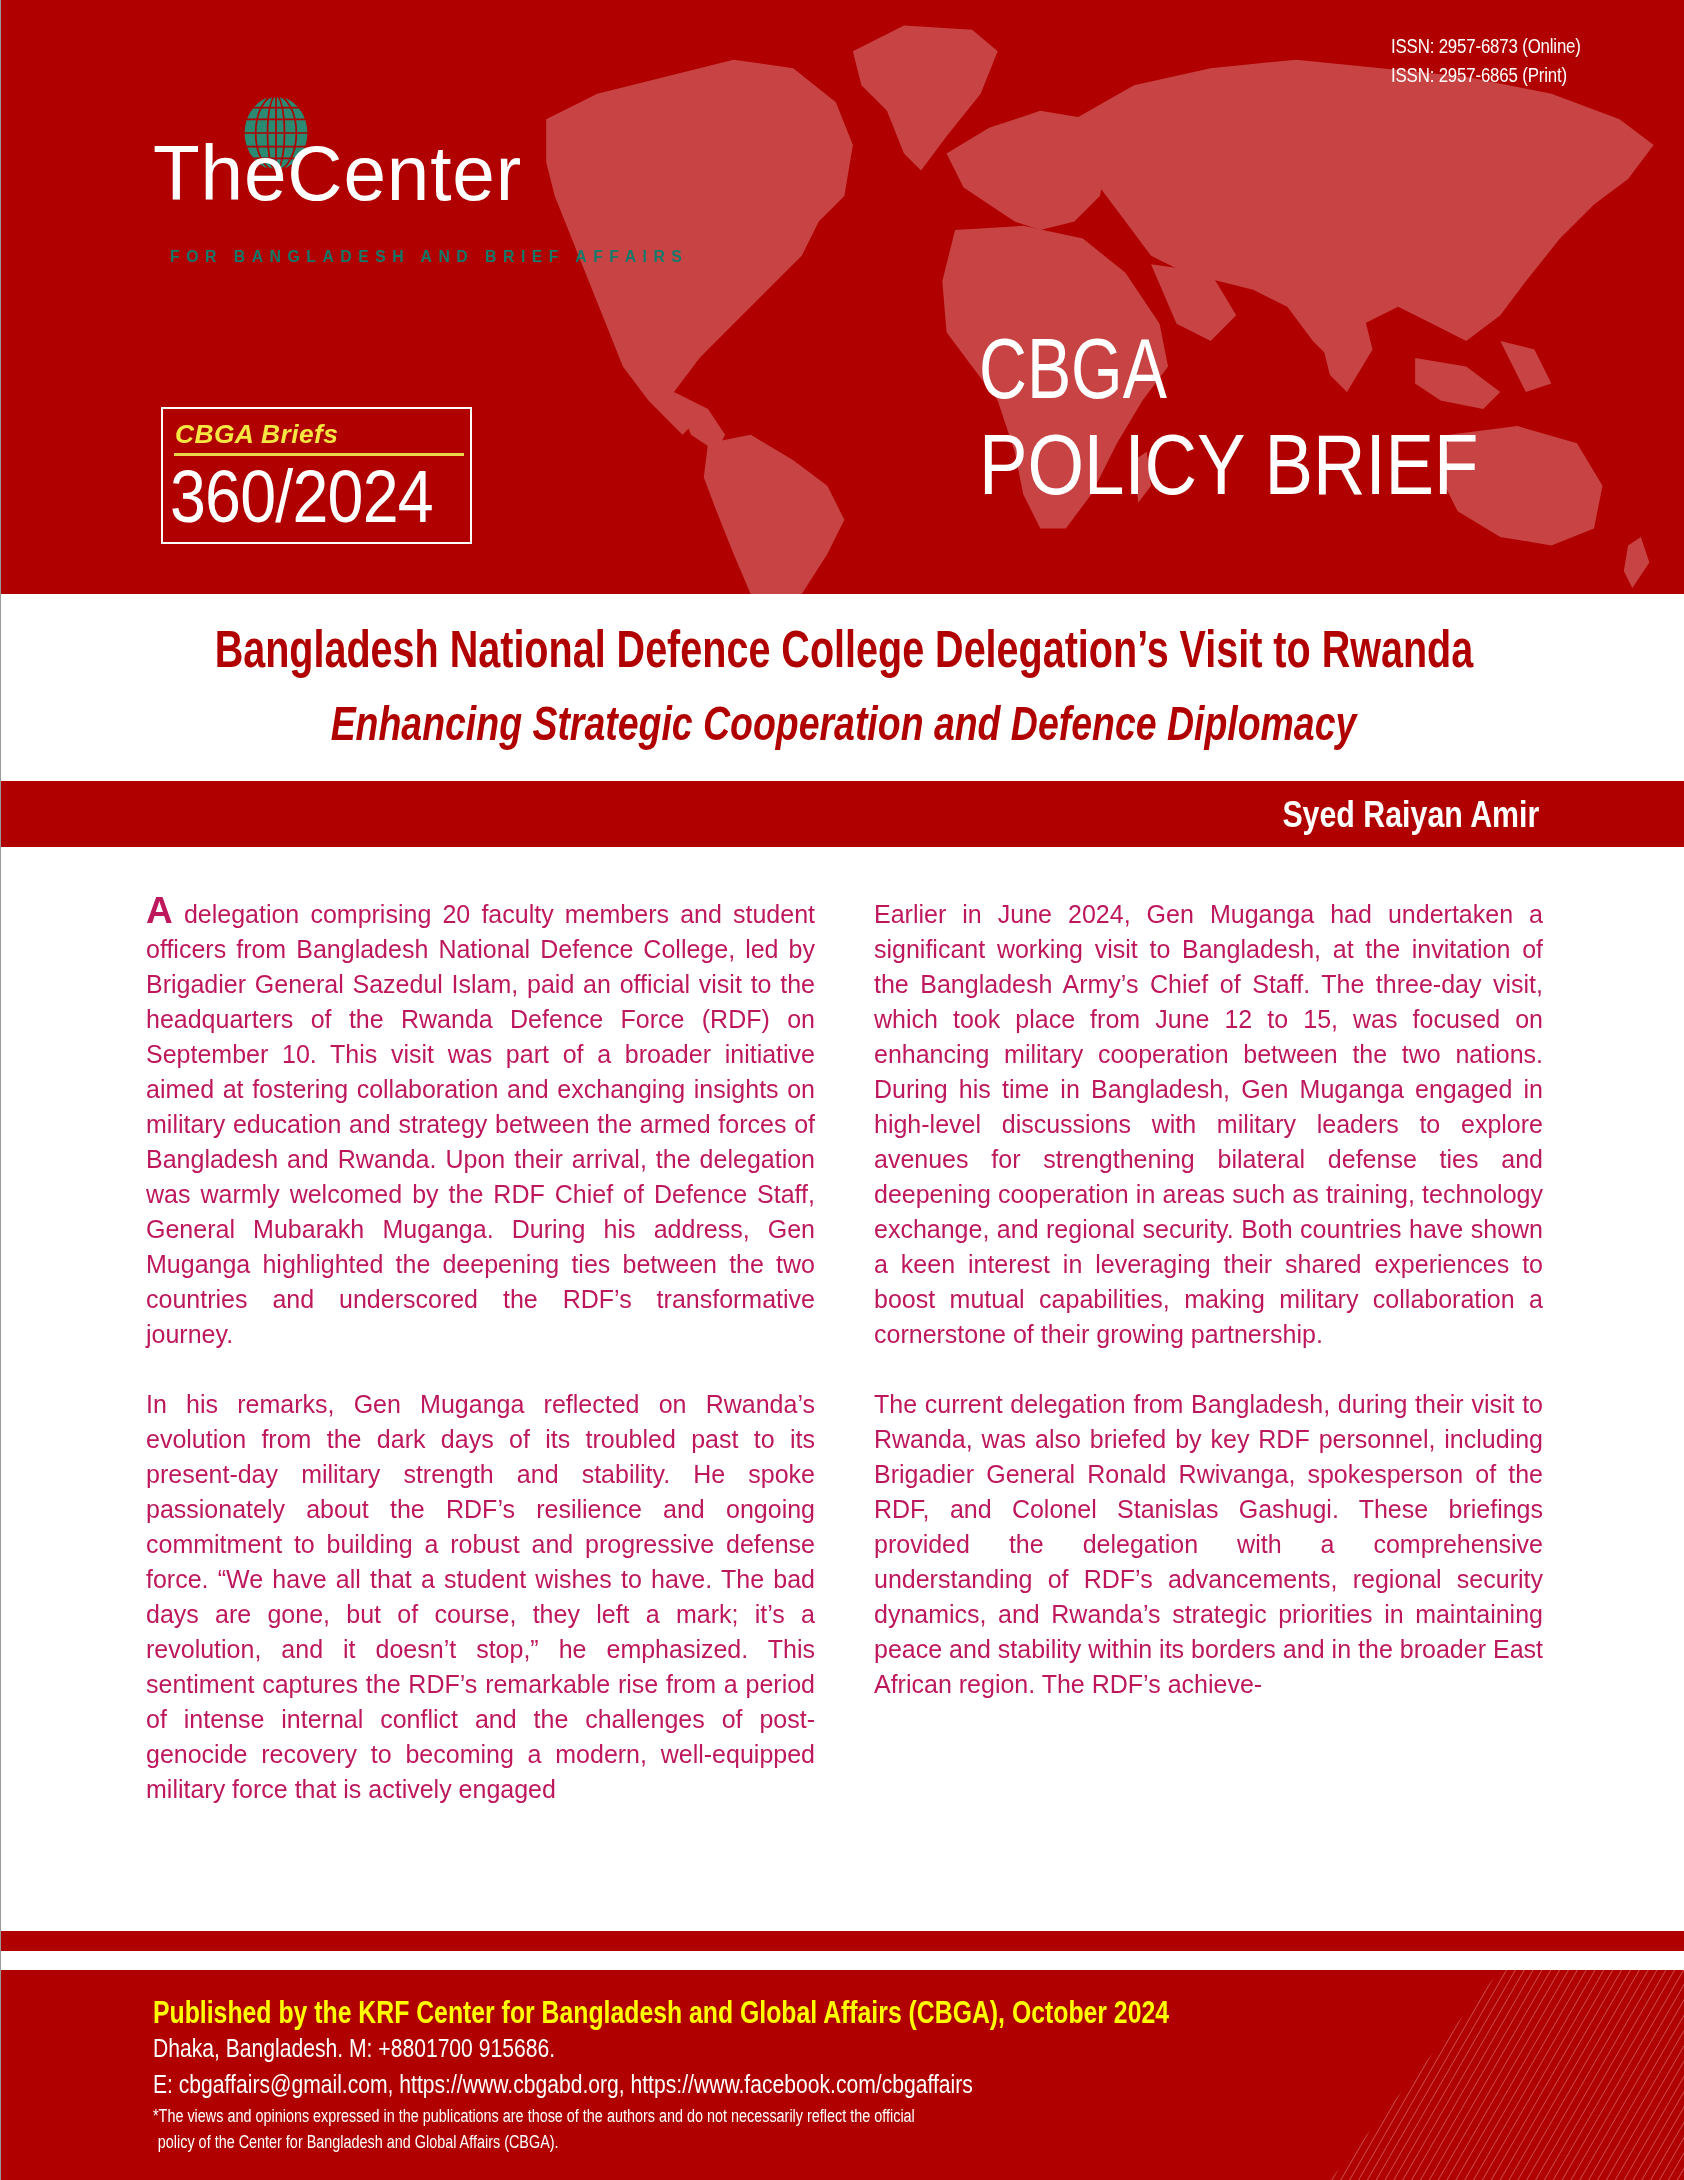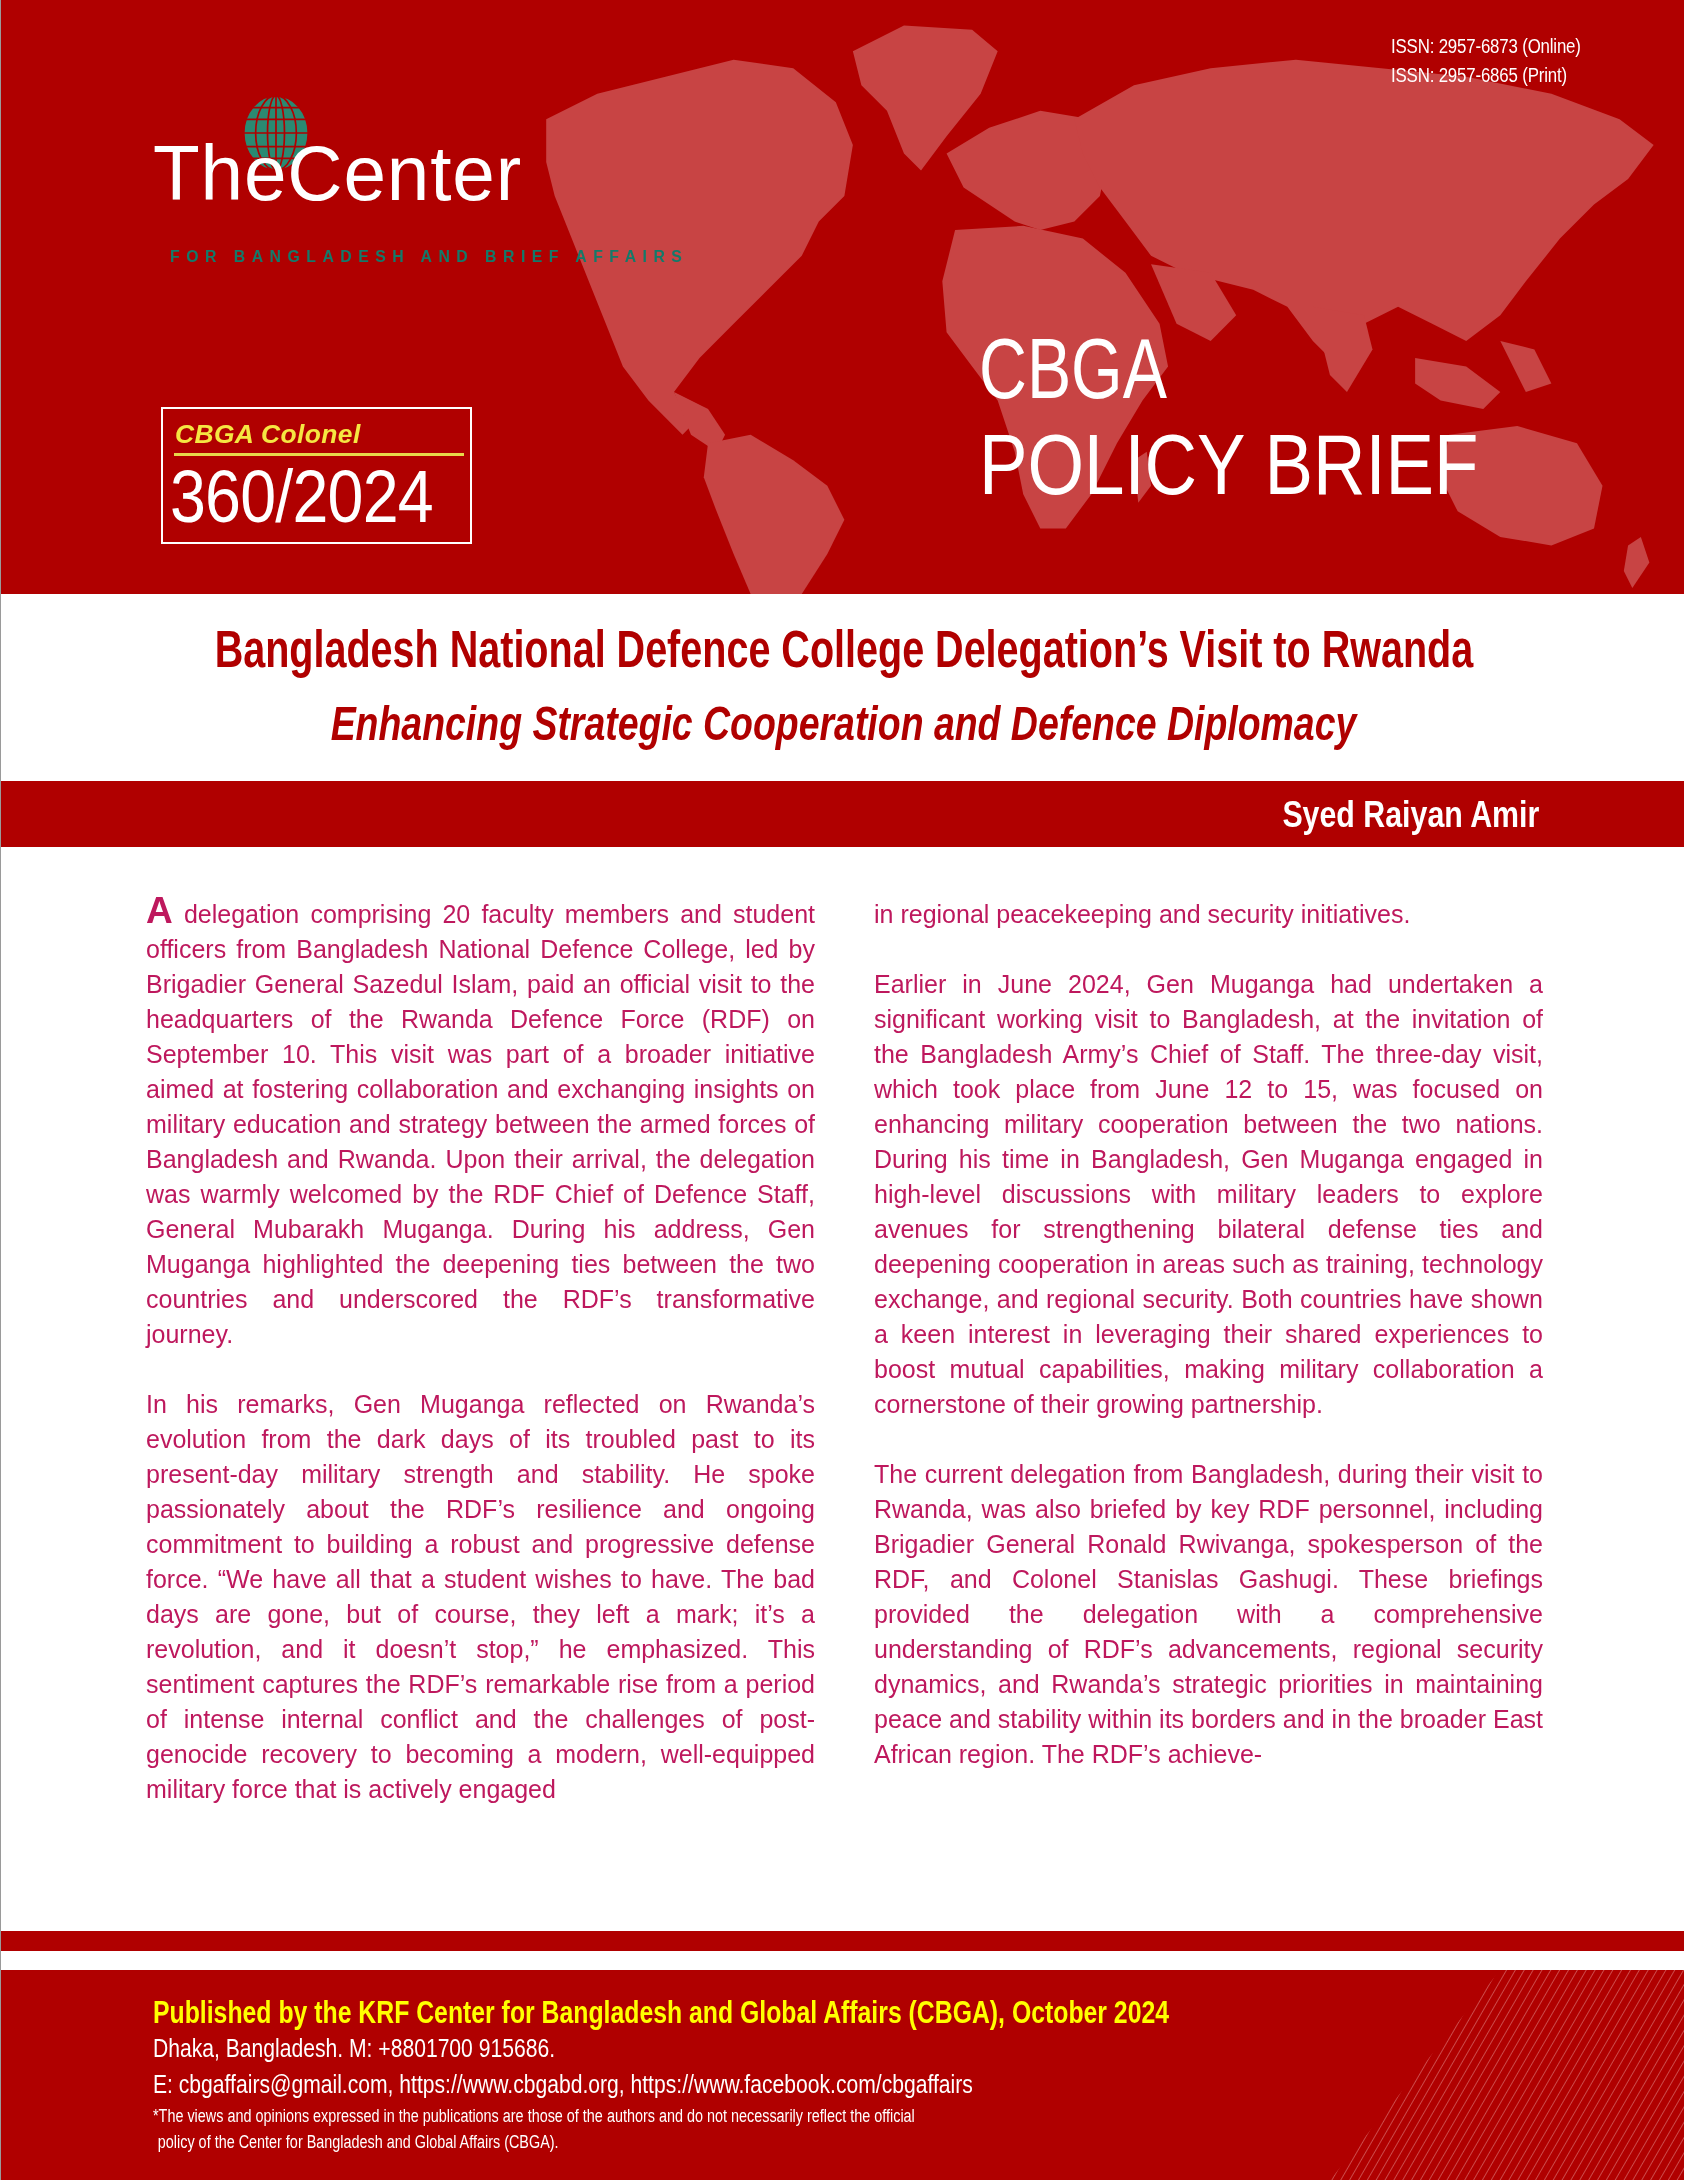--- a/index.html
+++ b/index.html
@@ -104,21 +104,21 @@
         <line x1="2" y1="46" x2="78" y2="46"></line>
         <line x1="4" y1="62" x2="76" y2="62"></line>
         <line x1="12" y1="76" x2="68" y2="76"></line>
         <line x1="12" y1="16" x2="68" y2="16"></line>
       </g>
     </svg>
     <div class="logo-word">TheCenter</div>
     <div class="logo-sub">FOR BANGLADESH AND BRIEF AFFAIRS</div>
 
     <div class="brief-box">
-      <div class="brief-label">CBGA Colonel</div>
+      <div class="brief-label">CBGA Briefs</div>
       <div class="brief-rule"></div>
       <div class="brief-number">360/2024</div>
     </div>
 
     <div class="cbga-title">CBGA</div>
     <div class="cbga-title2">POLICY BRIEF</div>
   </div>
 
   <div class="title-band">
     <div class="main-title"><span>Bangladesh National Defence College Delegation’s Visit to Rwanda</span></div>
@@ -126,21 +126,20 @@
   </div>
   <div class="author-band">
     <div class="author">Syed Raiyan Amir</div>
   </div>
 
   <div class="col col1">
     <p><span class="dropcap">A</span><span> delegation comprising 20 faculty members and student officers from Bangladesh National Defence College, led by Brigadier General Sazedul Islam, paid an official visit to the headquarters of the Rwanda Defence Force (RDF) on September 10. This visit was part of a broader initiative aimed at fostering collaboration and exchanging insights on military education and strategy between the armed forces of Bangladesh and Rwanda. Upon their arrival, the delegation was warmly welcomed by the RDF Chief of Defence Staff, General Mubarakh Muganga. During his address, Gen Muganga highlighted the deepening ties between the two countries and underscored the RDF’s transformative journey.</span></p>
     <p>In his remarks, Gen Muganga reflected on Rwanda’s evolution from the dark days of its troubled past to its present-day military strength and stability. He spoke passionately about the RDF’s resilience and ongoing commitment to building a robust and progressive defense force. “We have all that a student wishes to have. The bad days are gone, but of course, they left a mark; it’s a revolution, and it doesn’t stop,” he emphasized. This sentiment captures the RDF’s remarkable rise from a period of intense internal conflict and the challenges of post-genocide recovery to becoming a modern, well-equipped military force that is actively engaged</p>
   </div>
   <div class="col col2">
-    <p>in regional peacekeeping and security initiatives.</p>
     <p>Earlier in June 2024, Gen Muganga had undertaken a significant working visit to Bangladesh, at the invitation of the Bangladesh Army’s Chief of Staff. The three-day visit, which took place from June 12 to 15, was focused on enhancing military cooperation between the two nations. During his time in Bangladesh, Gen Muganga engaged in high-level discussions with military leaders to explore avenues for strengthening bilateral defense ties and deepening cooperation in areas such as training, technology exchange, and regional security. Both countries have shown a keen interest in leveraging their shared experiences to boost mutual capabilities, making military collaboration a cornerstone of their growing partnership.</p>
     <p>The current delegation from Bangladesh, during their visit to Rwanda, was also briefed by key RDF personnel, including Brigadier General Ronald Rwivanga, spokesperson of the RDF, and Colonel Stanislas Gashugi. These briefings provided the delegation with a comprehensive understanding of RDF’s advancements, regional security dynamics, and Rwanda’s strategic priorities in maintaining peace and stability within its borders and in the broader East African region. The RDF’s achieve-</p>
   </div>
 
   <div class="sep-bar"></div>
   <div class="footer">
     <svg class="stripes" viewBox="0 0 1978 247" preserveAspectRatio="none">
       <defs>
         <pattern id="st" patternUnits="userSpaceOnUse" width="9" height="9" patternTransform="rotate(30)">
           <line x1="0" y1="0" x2="0" y2="9" stroke="#d86a6a" stroke-width="1.6"></line>

